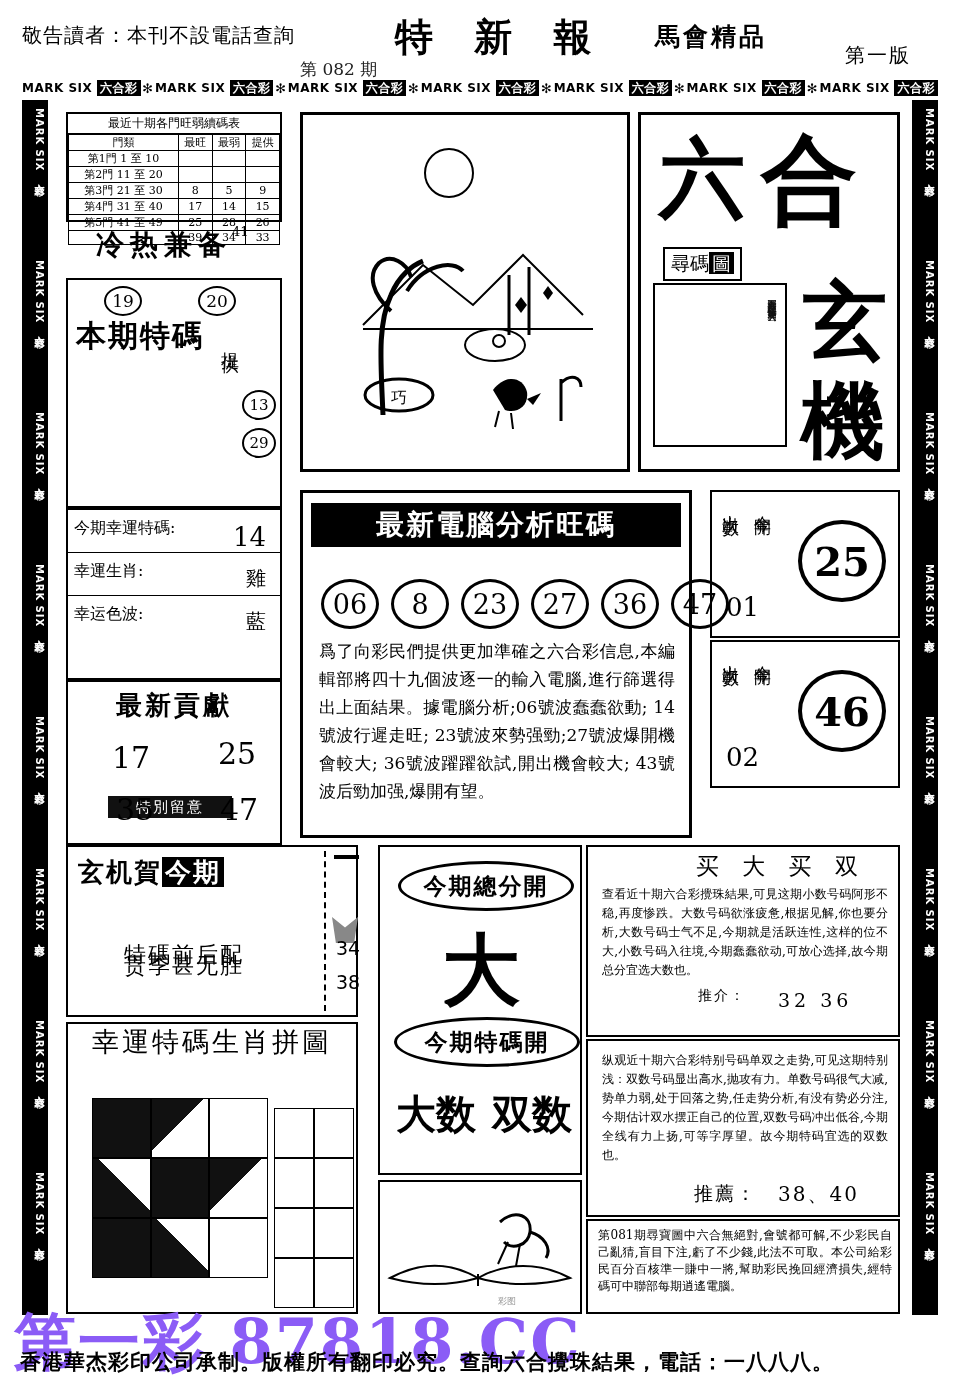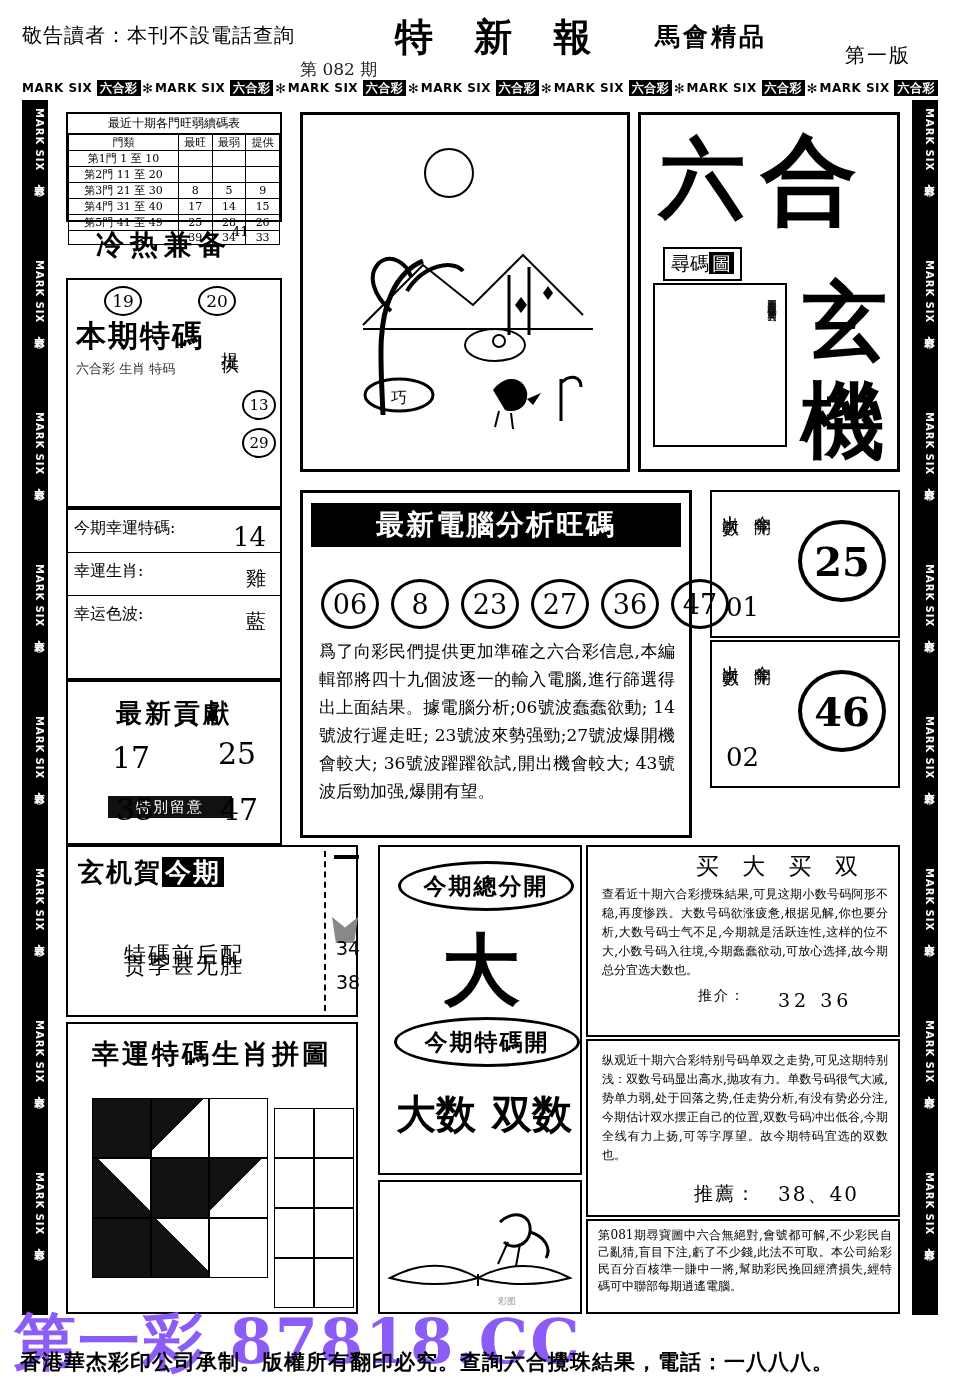--- a/index.html
+++ b/index.html
@@ -49,42 +49,42 @@
   
   .lucky{position:absolute;left:66px;top:508px;width:216px;height:172px;border:2px solid #000;box-sizing:border-box;font-family:"DejaVu Serif","Liberation Serif",serif;}
   .lrow{position:relative;height:42px;border-bottom:1px solid #000;}
   .lrow:last-child{border-bottom:none;}
   .lrow .lab{position:absolute;left:6px;top:8px;font-size:16px;}
   .lrow .val{position:absolute;right:14px;top:12px;font-size:20px;font-family:"DejaVu Serif","Liberation Serif",serif;}
   .lrow .val.hand{font-size:26px;}
 
   
   .contrib{position:absolute;left:66px;top:680px;width:216px;height:165px;border:2px solid #000;box-sizing:border-box;}
-  .contrib .h{font-size:26px;font-weight:bold;text-align:center;margin-top:14px;letter-spacing:3px;font-family:"DejaVu Serif","Liberation Serif",serif;}
+  .contrib .h{font-size:26px;font-weight:bold;text-align:center;margin-top:6px;letter-spacing:3px;font-family:"DejaVu Serif","Liberation Serif",serif;}
   .contrib .nA{position:absolute;left:44px;top:58px;font-size:30px;font-family:"DejaVu Serif","Liberation Serif",serif;}
   .contrib .nB{position:absolute;left:150px;top:54px;font-size:30px;font-family:"DejaVu Serif","Liberation Serif",serif;}
   .contrib .nC{position:absolute;left:48px;top:110px;font-size:30px;font-family:"DejaVu Serif","Liberation Serif",serif;}
   .contrib .nD{position:absolute;left:152px;top:110px;font-size:30px;font-family:"DejaVu Serif","Liberation Serif",serif;}
   .stampbar{position:absolute;left:40px;top:88px;width:124px;height:22px;background:#111;color:#fff;font-size:15px;text-align:center;line-height:22px;letter-spacing:2px;font-family:"DejaVu Serif","Liberation Serif",serif;margin-top:26px;}
 
   
   .xuanji{position:absolute;left:66px;top:845px;width:292px;height:172px;border:2px solid #000;box-sizing:border-box;}
   .xj-title{position:absolute;left:10px;top:8px;font-size:26px;font-weight:bold;letter-spacing:2px;font-family:"DejaVu Serif","Liberation Serif",serif;}
   .xj-title .inv{background:#000;color:#fff;padding:0 3px;}
   .xj-l1{position:absolute;left:56px;top:70px;font-size:22px;letter-spacing:2px;font-family:Liberation Sans, sans-serif;margin-top:23px;}
   .xj-l2{position:absolute;left:56px;top:104px;font-size:22px;letter-spacing:2px;font-family:"DejaVu Serif","Liberation Serif",serif;}
   .tips{position:absolute;left:256px;top:4px;width:34px;height:160px;border-left:2px dashed #000;}
   .tips .tl{position:absolute;left:8px;top:4px;font-size:17px;writing-mode:vertical-rl;font-family:"DejaVu Serif","Liberation Serif",serif;background:#000;color:#fff;padding:2px 1px;}
   .tips .t34{position:absolute;left:10px;top:86px;font-size:19px;}
   .tips .t38{position:absolute;left:10px;top:120px;font-size:19px;}
   .foxicon{position:absolute;left:6px;top:66px;width:26px;height:26px;background:#888;clip-path:polygon(0 0,50% 40%,100% 0,85% 100%,15% 100%);}
 
   
   .puzzle{position:absolute;left:66px;top:1022px;width:292px;height:292px;border:2px solid #000;box-sizing:border-box;}
-  .puzzle .h{text-align:center;font-size:27px;font-weight:bold;letter-spacing:3px;margin-top:12px;font-family:"DejaVu Serif","Liberation Serif",serif;}
+  .puzzle .h{text-align:center;font-size:27px;font-weight:normal;letter-spacing:3px;margin-top:0;font-family:"DejaVu Serif","Liberation Serif",serif;}
   .pgrid{position:absolute;left:24px;top:74px;width:176px;height:180px;display:grid;grid-template-columns:repeat(3,1fr);grid-template-rows:repeat(3,1fr);}
   .pgrid div{border:1px solid #000;background:#fff;position:relative;overflow:hidden;}
   .pgrid div.k{background:#111;}
   .pgrid div.h2{background:linear-gradient(135deg,#111 45%,#fff 45%);}
   .pgrid div.h3{background:linear-gradient(45deg,#111 55%,#fff 55%);}
   .rgrid{position:absolute;left:206px;top:84px;width:80px;height:200px;display:grid;grid-template-columns:repeat(2,1fr);grid-template-rows:repeat(4,1fr);}
   .rgrid div{border:1px solid #000;}
 
   
   .draw{position:absolute;left:300px;top:112px;width:330px;height:360px;border:3px solid #000;box-sizing:border-box;overflow:hidden;}
@@ -247,21 +247,20 @@
   </div>
   <div style="position:absolute;left:232px;top:224px;font-size:13px;font-family:'DejaVu Serif',serif;">41</div>
 
   <div class="lengre">冷热兼备</div>
 
   <div class="special">
     <div class="circ n19">19</div>
     <div class="circ n20">20</div>
     <div class="sp-t">本期特碼</div>
     <div class="gongtxt">提供：</div>
-    <div class="scribble">六合彩 生肖 特码</div>
     <div class="circ n13">13</div>
     <div class="circ n29">29</div>
   </div>
 
   <div class="lucky" id="lucky-list">
       <div class="lrow">
         <span class="lab">今期幸運特碼:</span>
         <span class="val hand">14</span>
       </div>
       <div class="lrow">

